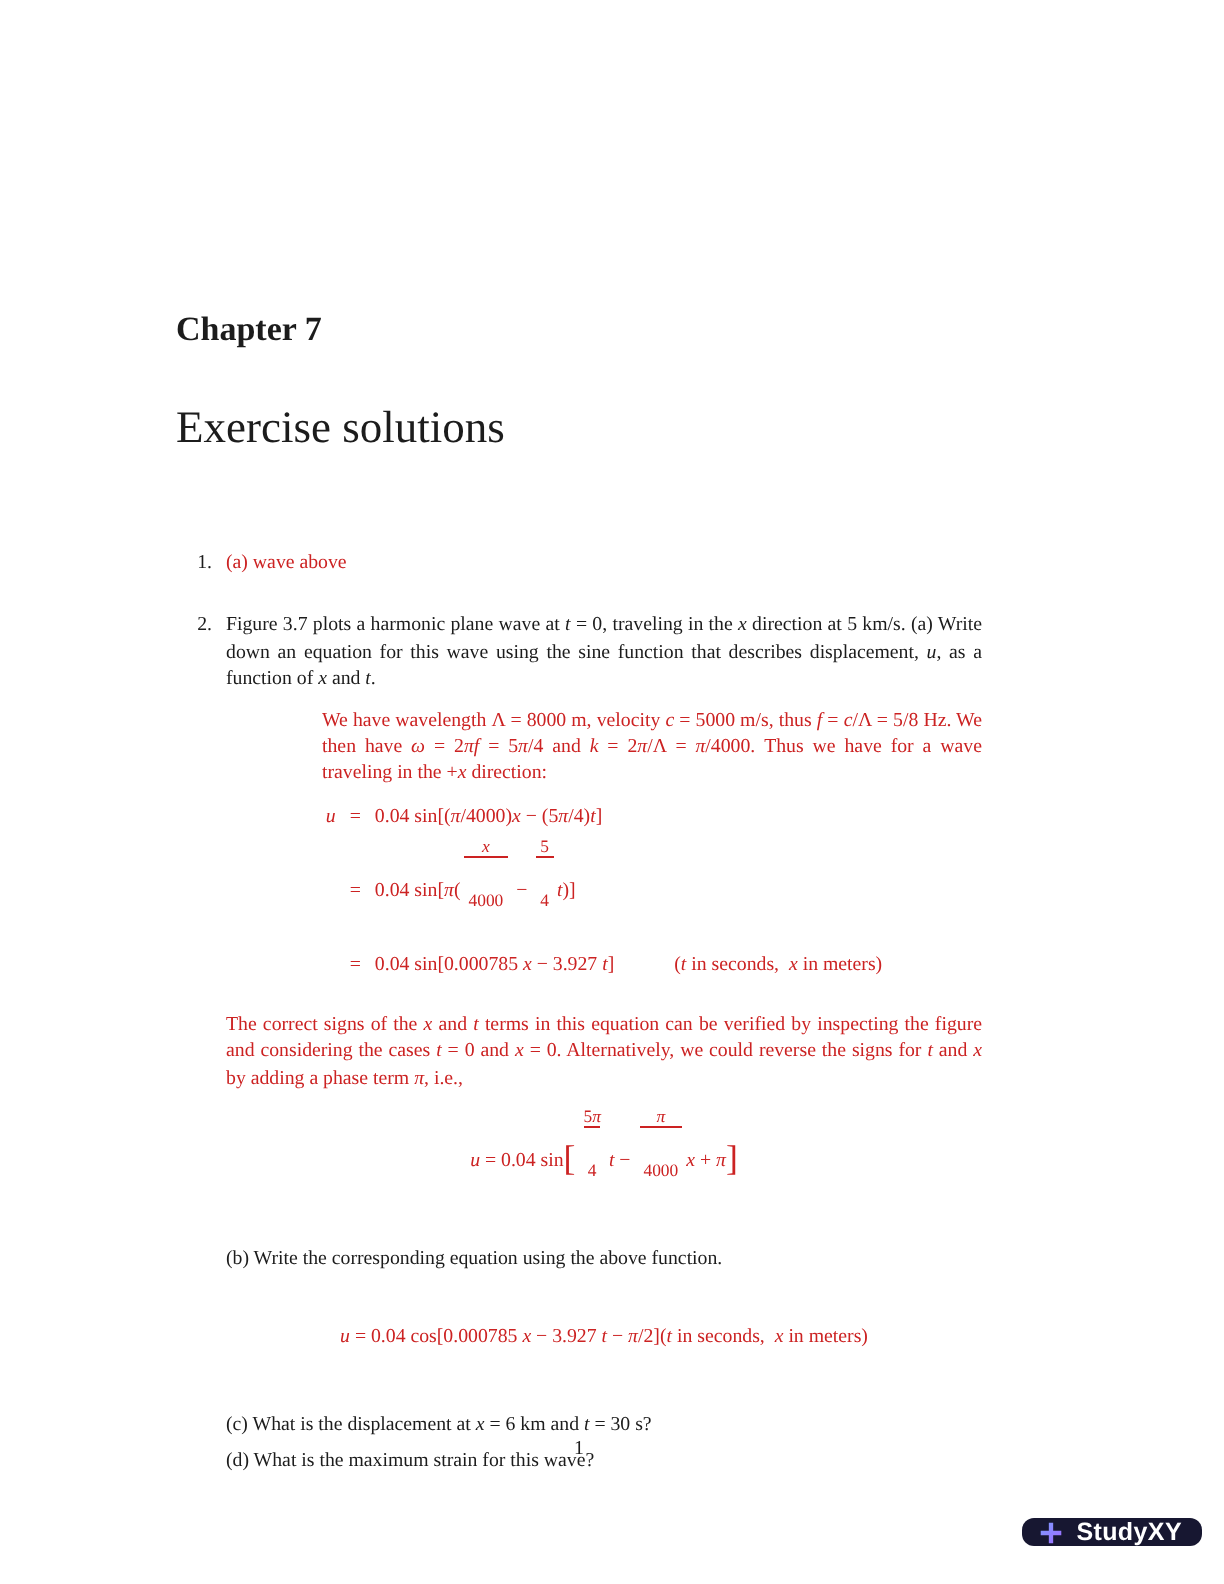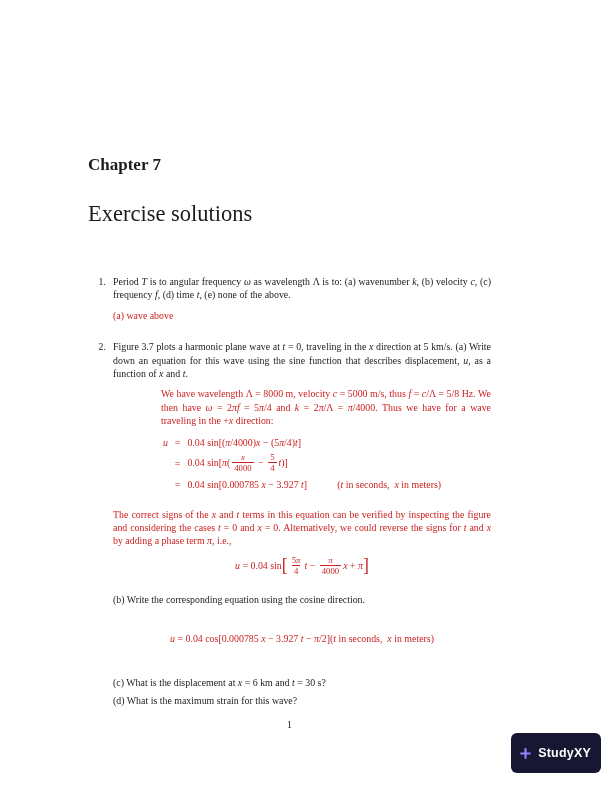--- a/index.html
+++ b/index.html
@@ -29,44 +29,43 @@
   .eq-rel{padding:0 7px;text-align:center;}
   .eq-rhs{text-align:left;}
   .eq-note{text-align:left;padding-left:30px;white-space:nowrap;}
   
   .display-eq{text-align:center;margin:0 0 16px;font-size:9.9px;line-height:14px;}
   .cosline{display:flex;justify-content:center;align-items:center;margin:0 0 30px;}
   
   .frac{display:inline-flex;flex-direction:column;align-items:center;vertical-align:middle;
         font-size:0.88em;line-height:1.15;margin:0 2px;position:relative;top:-1px;}
   .frac .num{display:block;padding:0 2px;}
-  .frac .den{display:block;padding:0 2px;border-top:0.8px solid currentColor;}
+  .frac .den{display:block;padding:16px 2px;border-top:0.8px solid currentColor;}
   .bigb{font-size:1.8em;font-weight:400;vertical-align:middle;position:relative;top:-1.5px;}
   
   .pageno{position:absolute;top:719px;left:88px;width:403px;text-align:center;font-size:9.9px;}
   
-  .brand{position:absolute;right:11px;bottom:19px;height:40px;display:flex;align-items:center;gap:6px;
+  .brand{position:absolute;right:11px;bottom:19px;height:14px;display:flex;align-items:center;gap:6px;
          background:var(--brand-bg,#171731);border-radius:6px;padding:0 10px 0 8px;box-sizing:border-box;}
   .brand-name{color:var(--brand-text,#ffffff);font-family:"Liberation Sans","DejaVu Sans",sans-serif;
               font-weight:700;font-size:12.5px;letter-spacing:0.2px;}
   .plus{display:block;}
 </style>
 </head>
 <body>
 
 <div class="page">
   <div class="content">
 
     <div class="chapter">Chapter 7</div>
     <div class="title">Exercise solutions</div>
 
     <div class="item">
       <div class="li-num">1.</div>
       <div class="li-body">
-        <p class="q">Period <i>T</i> is to angular frequency <i>ω</i> as wavelength Λ is to: (a) wavenumber <i>k</i>, (b) velocity <i>c</i>, (c) frequency <i>f</i>, (d) time <i>t</i>, (e) none of the above.</p>
         <p class="red ans">(a) wave above</p>
       </div>
     </div>
 
     <div class="item">
       <div class="li-num">2.</div>
       <div class="li-body">
         <p class="q">Figure 3.7 plots a harmonic plane wave at <i>t</i> = 0, traveling in the <i>x</i> direction at 5 km/s. (a) Write down an equation for this wave using the sine function that describes displacement, <i>u</i>, as a function of <i>x</i> and <i>t</i>.</p>
 
         <p class="red mb-intro">We have wavelength Λ = 8000 m, velocity <i>c</i> = 5000 m/s, thus <i>f</i> = <i>c</i>/Λ = 5/8 Hz.  We then have <i>ω</i> = 2<i>πf</i> = 5<i>π</i>/4 and <i>k</i> = 2<i>π</i>/Λ = <i>π</i>/4000.  Thus we have for a wave traveling in the +<i>x</i> direction:</p>
@@ -101,21 +100,21 @@
         <p class="red mb-signs">The correct signs of the <i>x</i> and <i>t</i> terms in this equation can be verified by inspecting the figure and considering the cases <i>t</i> = 0 and <i>x</i> = 0.  Alternatively, we could reverse the signs for <i>t</i> and <i>x</i> by adding a phase term <i>π</i>, i.e.,</p>
 
         <div class="display-eq red"><i>u</i> = 0.04 sin<span class="bigb">[</span><span class="frac">
               <span class="num">5<i>π</i></span>
               <span class="den">4</span>
             </span><i>t</i> − <span class="frac">
               <span class="num"><i>π</i></span>
               <span class="den">4000</span>
             </span><i>x</i> + <i>π</i><span class="bigb">]</span></div>
 
-        <p class="q partb">(b) Write the corresponding equation using the cosine direction.</p>
+        <p class="q partb">(b) Write the corresponding equation using the above function.</p>
 
         <div class="display-eq red cosline">
           <span><i>u</i> = 0.04 cos[0.000785 <i>x</i> − 3.927 <i>t</i> − <i>π</i>/2]</span>
           <span>(<i>t</i> in seconds,&nbsp; <i>x</i> in meters)</span>
         </div>
 
         <p class="q partc">(c) What is the displacement at <i>x</i> = 6 km and <i>t</i> = 30 s?</p>
         <p class="q partd">(d) What is the maximum strain for this wave?</p>
       </div>
     </div>

